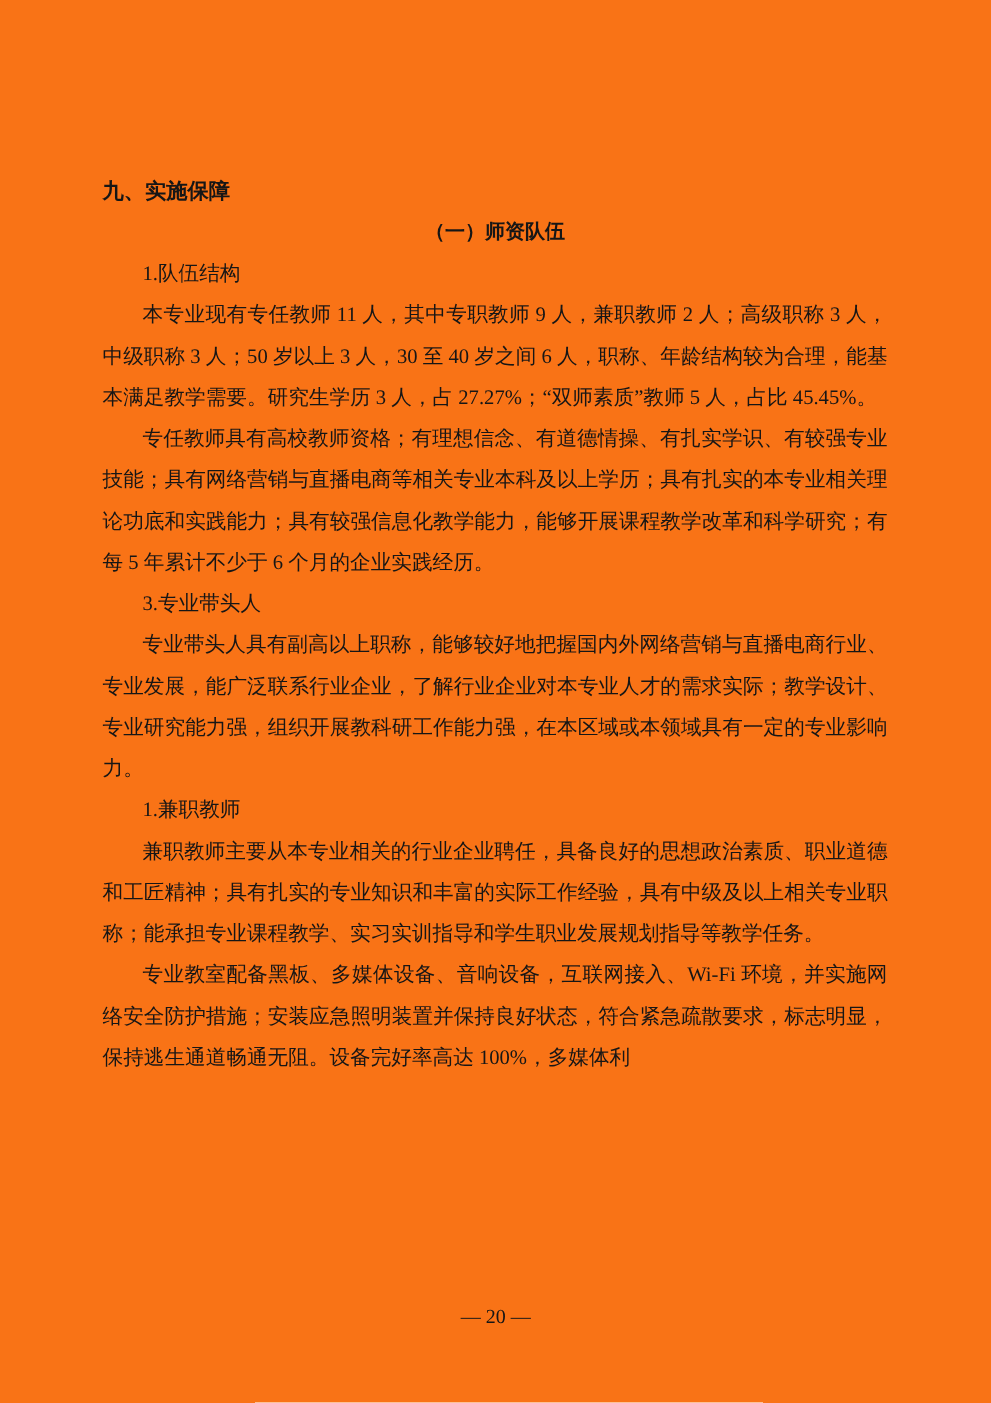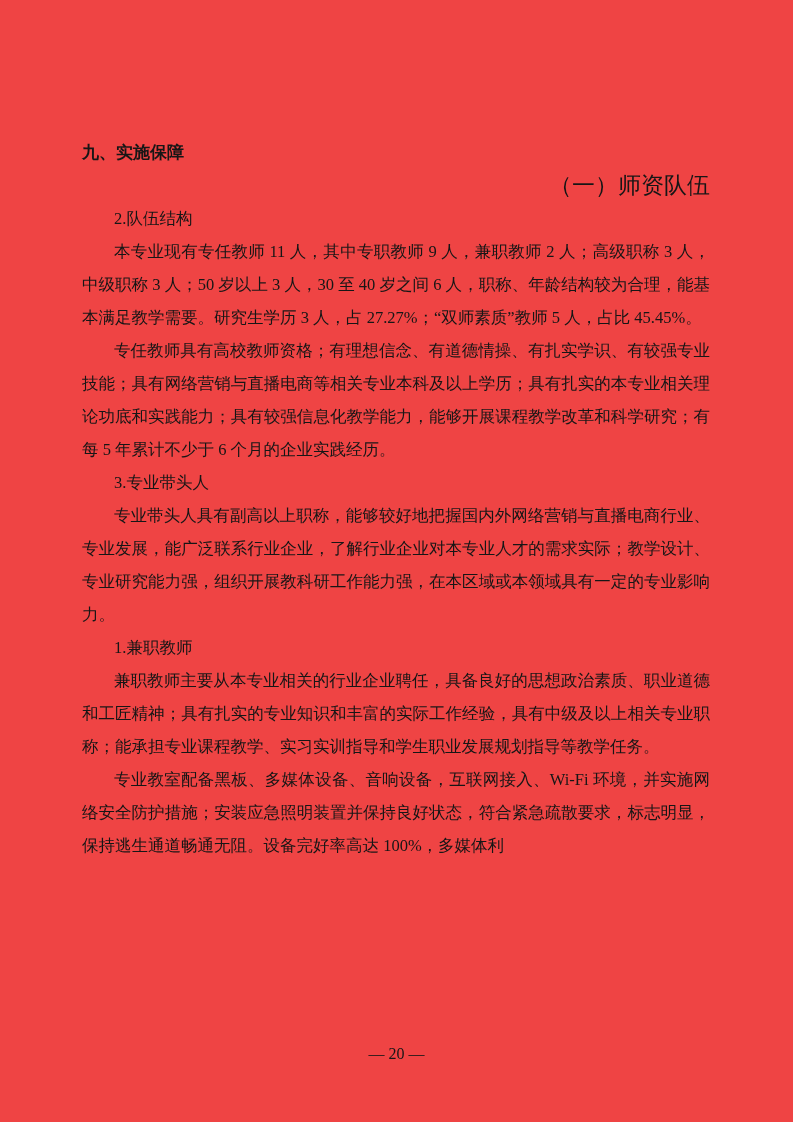--- a/index.html
+++ b/index.html
@@ -4,21 +4,21 @@
 <style>
   html, body {
     margin: 0;
     padding: 0;
     background: #ffffff;
   }
   .page {
     position: relative;
     width: 793px;
     height: 1122px;
-    background: #ef4444;
+    background: #f97316;
     overflow: hidden;
     font-family: "Liberation Serif", "DejaVu Serif", serif;
     color: #161616;
   }
   .content {
     position: absolute;
     left: 82px;
     top: 136px;
     width: 628px;
     font-size: 16.5px;
@@ -29,23 +29,23 @@
   .content > * {
     margin: 0;
     padding: 0;
   }
   .h1 {
     font-weight: bold;
     font-size: 17px;
     text-align: left;
   }
   .h2 {
-    font-weight: normal;
-    font-size: 23px;
-    text-align: right;
+    font-weight: bold;
+    font-size: 16px;
+    text-align: center;
   }
   .h3 {
     text-indent: 32px;
     text-align: left;
   }
   .para {
     text-indent: 32px;
   }
   .page-number {
     position: absolute;
@@ -58,21 +58,21 @@
     color: #161616;
   }
 </style>
 </head>
 <body>
 
 <div class="page">
   <div class="content">
     <div class="h1">九、实施保障</div>
     <div class="h2">（一）师资队伍</div>
-    <div class="h3">2.队伍结构</div>
+    <div class="h3">1.队伍结构</div>
     <p class="para">本专业现有专任教师 11 人，其中专职教师 9 人，兼职教师 2 人；高级职称 3 人，中级职称 3 人；50 岁以上 3 人，30 至 40 岁之间 6 人，职称、年龄结构较为合理，能基本满足教学需要。研究生学历 3 人，占 27.27%；“双师素质”教师 5 人，占比 45.45%。</p>
     <p class="para">专任教师具有高校教师资格；有理想信念、有道德情操、有扎实学识、有较强专业技能；具有网络营销与直播电商等相关专业本科及以上学历；具有扎实的本专业相关理论功底和实践能力；具有较强信息化教学能力，能够开展课程教学改革和科学研究；有每 5 年累计不少于 6 个月的企业实践经历。</p>
     <div class="h3">3.专业带头人</div>
     <p class="para">专业带头人具有副高以上职称，能够较好地把握国内外网络营销与直播电商行业、专业发展，能广泛联系行业企业，了解行业企业对本专业人才的需求实际；教学设计、专业研究能力强，组织开展教科研工作能力强，在本区域或本领域具有一定的专业影响力。</p>
     <div class="h3">1.兼职教师</div>
     <p class="para">兼职教师主要从本专业相关的行业企业聘任，具备良好的思想政治素质、职业道德和工匠精神；具有扎实的专业知识和丰富的实际工作经验，具有中级及以上相关专业职称；能承担专业课程教学、实习实训指导和学生职业发展规划指导等教学任务。</p>
     <p class="para">专业教室配备黑板、多媒体设备、音响设备，互联网接入、Wi-Fi 环境，并实施网络安全防护措施；安装应急照明装置并保持良好状态，符合紧急疏散要求，标志明显，保持逃生通道畅通无阻。设备完好率高达 100%，多媒体利</p>
   </div>
   <div class="page-number">— 20 —</div>
 </div>

